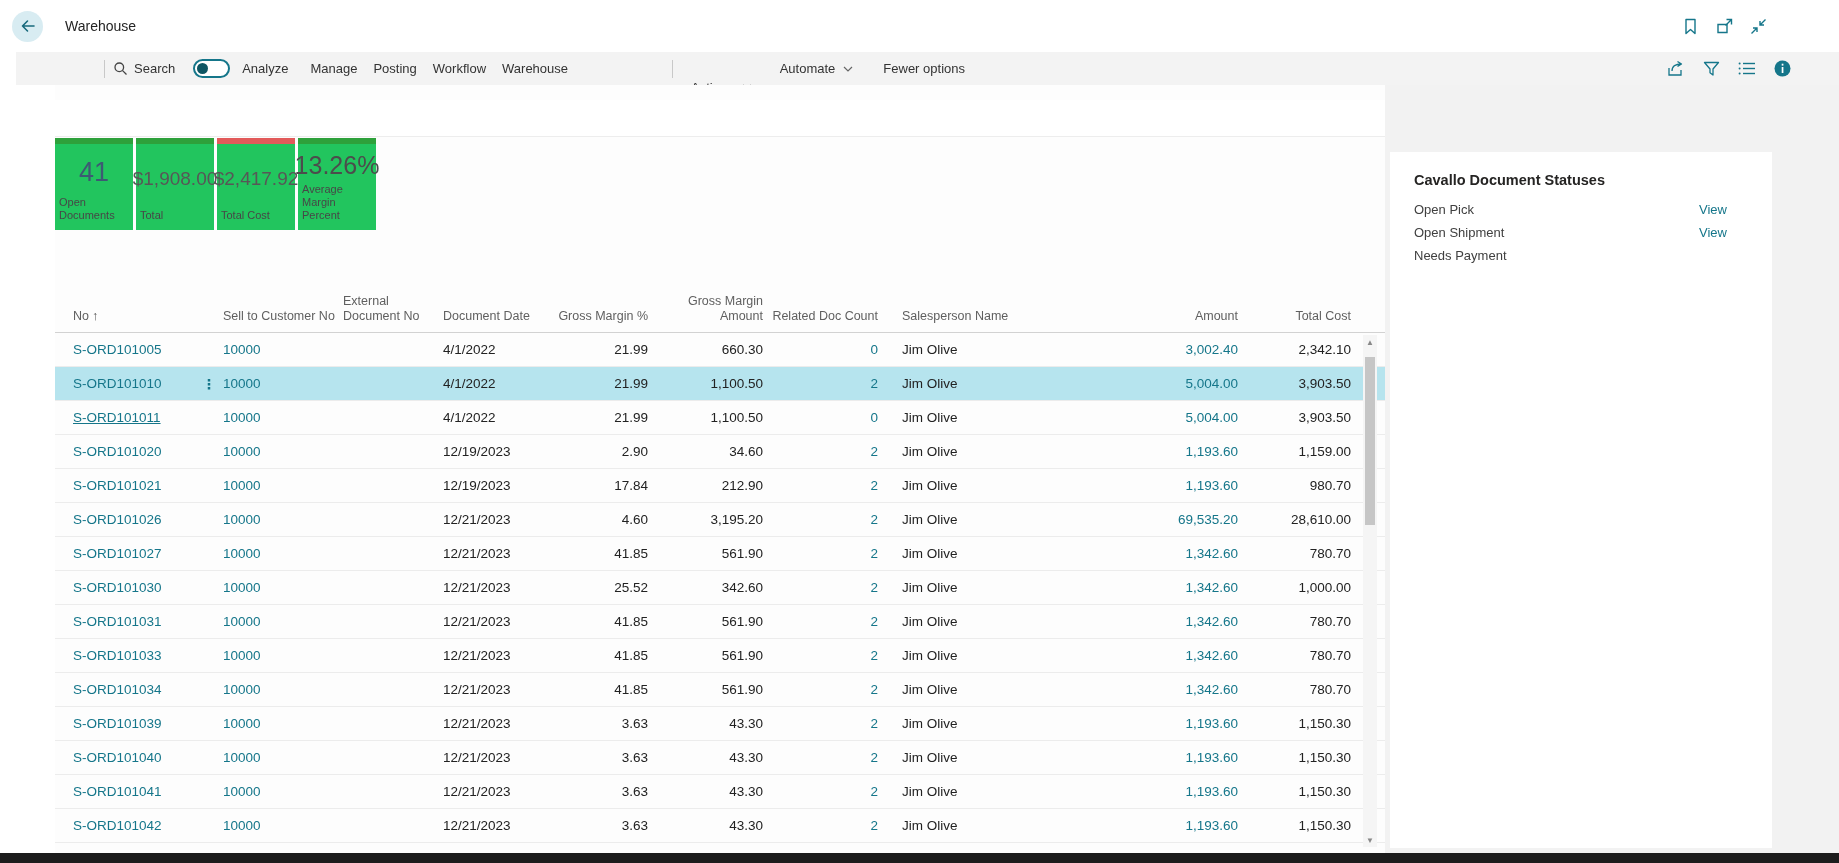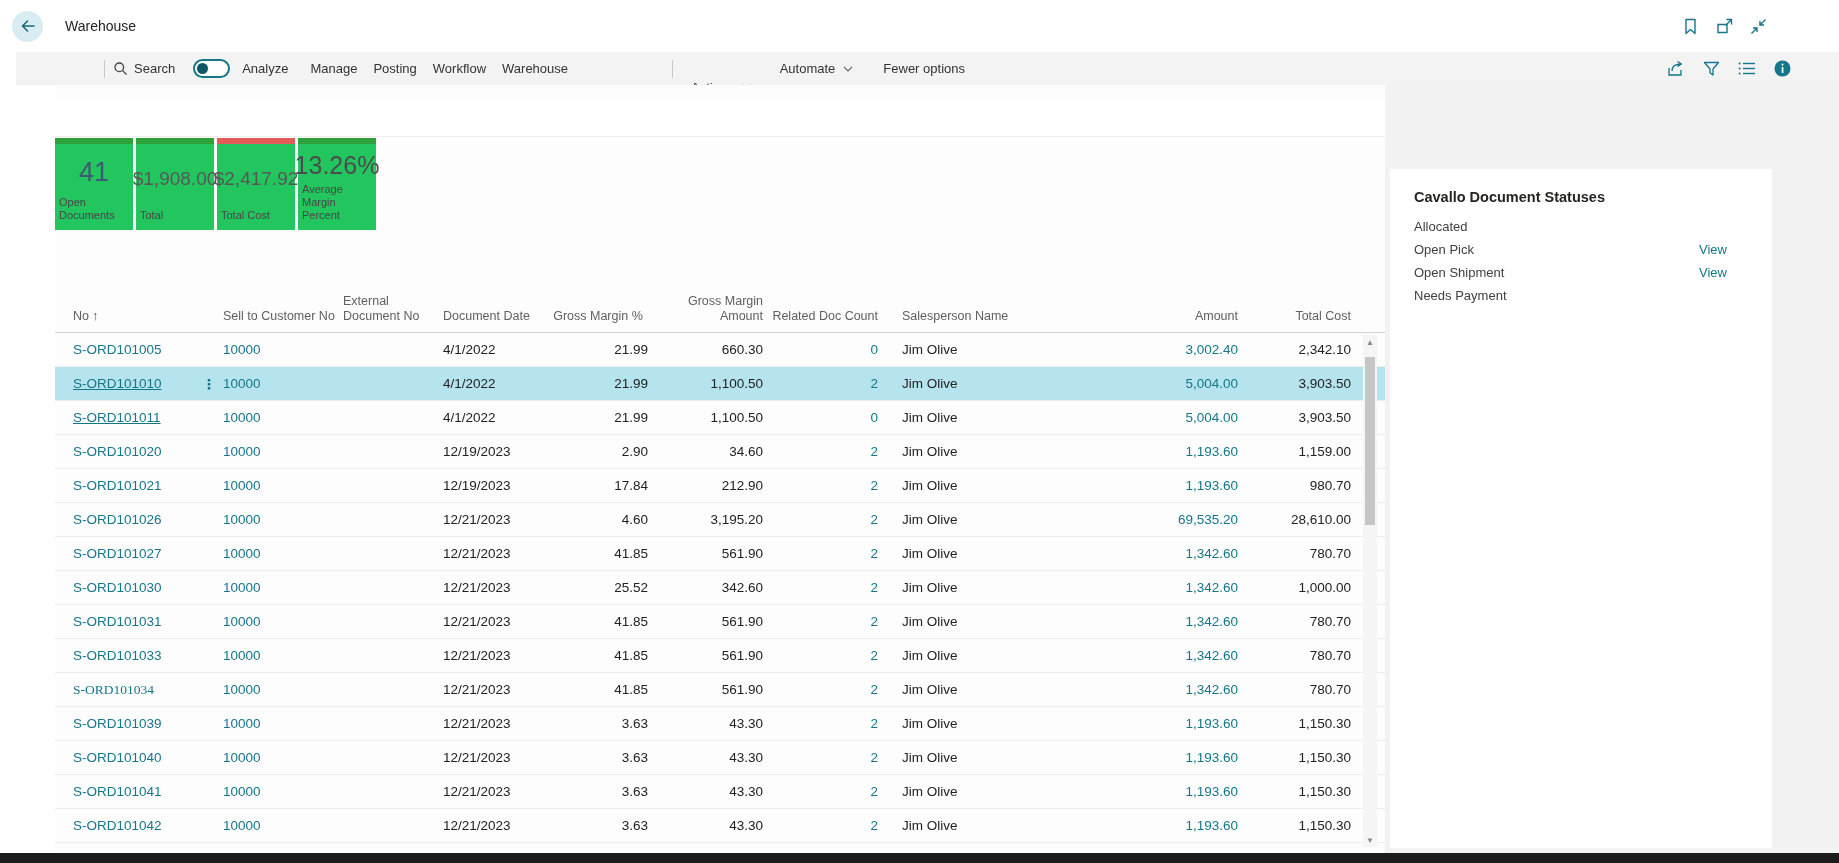--- a/index.html
+++ b/index.html
@@ -40,30 +40,30 @@
   .thead{display:flex;align-items:flex-end;margin-top:53px;height:50px;border-bottom:1px solid #d2d2d2;box-sizing:border-box;}
   .hcell{font-size:12.5px;color:#5f5f5f;padding-bottom:8px;box-sizing:border-box;line-height:15px;cursor:pointer;}
   .hcell.r{text-align:right;}
   .sort{margin-left:3px;color:#555;}
   .tbody{height:515px;overflow:hidden;}
   .trow{display:flex;align-items:center;height:34px;border-bottom:1px solid #ececec;box-sizing:border-box;font-size:13.5px;color:#222;cursor:pointer;}
   .trow.sel{background:#b6e4ee;}
   .tcell{box-sizing:border-box;white-space:nowrap;overflow:hidden;}
   .tcell.r{text-align:right;}
   .tcell.link{color:#15768a;}
-  .tcell.underline{text-decoration:underline;}
+  .tcell.underline{}
   .rowmenu{color:#15768a;font-weight:bold;font-size:14px;letter-spacing:0;}
   
   .vscroll{position:absolute;left:1308px;top:250px;width:14px;height:512px;background:#f5f5f5;display:flex;flex-direction:column;align-items:center;}
   .vs-arrow{height:14px;width:14px;display:flex;align-items:center;justify-content:center;font-size:8px;color:#888;cursor:pointer;flex:0 0 auto;}
   .vs-track{flex:1;width:100%;position:relative;}
   .vs-thumb{position:absolute;left:2px;top:8px;width:10px;height:168px;background:#c6c6c6;border-radius:0;cursor:pointer;}
   
   .fact-region{position:absolute;left:1385px;top:85px;width:454px;height:768px;background:#f2f2f2;}
-  .fact-card{position:absolute;left:5px;top:84px;width:382px;bottom:5px;background:#ffffff;}
+  .fact-card{position:absolute;left:5px;top:67px;width:382px;bottom:5px;background:#ffffff;}
   .fact-title{font-size:14.5px;font-weight:bold;color:#252423;padding:20px 24px 10px 24px;}
   .fact-item{display:flex;justify-content:space-between;align-items:center;height:23px;padding:0 45px 0 24px;font-size:13px;color:#404040;}
   .fact-view{color:#15768a;cursor:pointer;text-decoration:none;}
   
   .bottombar{position:absolute;left:0;bottom:0;width:100%;height:10px;background:#1c1c1c;}
   svg{display:block;}
 </style>
 </head>
 <body>
 
@@ -196,21 +196,21 @@
       <div class="tile-label">Average Margin Percent</div>
     </div>
   </div>
 
   <div class="thead">
       <div class="hcell" style="width: 140px; padding-left: 18px;"><span>No</span><span class="sort">↑</span></div>
       <div class="hcell" style="width: 28px;"></div>
       <div class="hcell" style="width: 120px;"><span>Sell to Customer No</span></div>
       <div class="hcell" style="width: 100px;"><span>External Document No</span></div>
       <div class="hcell" style="width: 105px; margin-top: 20px;"><span>Document Date</span></div>
-      <div class="hcell r" style="width: 100px; text-align: center;"><span>Gross Margin %</span></div>
+      <div class="hcell r" style="width: 100px;"><span>Gross Margin %</span></div>
       <div class="hcell r" style="width: 115px;"><span>Gross Margin Amount</span></div>
       <div class="hcell r" style="width: 115px;"><span>Related Doc Count</span></div>
       <div class="hcell" style="width: 235px; padding-left: 24px;"><span>Salesperson Name</span></div>
       <div class="hcell r" style="width: 125px;"><span>Amount</span></div>
       <div class="hcell r" style="width: 125px; padding-right: 12px;"><span>Total Cost</span></div>
     </div>
   <div class="tbody">
       <div class="trow">
         <div class="tcell link" style="width: 140px; padding-left: 18px;">S-ORD101005</div>
         <div class="tcell" style="width: 28px;"></div>
@@ -335,21 +335,21 @@
         <div class="tcell" style="width: 100px;"></div>
         <div class="tcell" style="width: 105px;">12/21/2023</div>
         <div class="tcell r" style="width: 100px;">41.85</div>
         <div class="tcell r" style="width: 115px;">561.90</div>
         <div class="tcell r link" style="width: 115px;">2</div>
         <div class="tcell" style="width: 235px; padding-left: 24px;">Jim Olive</div>
         <div class="tcell r link" style="width: 125px;">1,342.60</div>
         <div class="tcell r" style="width: 125px; padding-right: 12px;">780.70</div>
       </div>
       <div class="trow">
-        <div class="tcell link" style="width: 140px; padding-left: 18px; font-family: Liberation Serif, serif;">S-ORD101034</div>
+        <div class="tcell link" style="width: 140px; padding-left: 18px;">S-ORD101034</div>
         <div class="tcell" style="width: 28px;"></div>
         <div class="tcell link" style="width: 120px;">10000</div>
         <div class="tcell" style="width: 100px;"></div>
         <div class="tcell" style="width: 105px;">12/21/2023</div>
         <div class="tcell r" style="width: 100px;">41.85</div>
         <div class="tcell r" style="width: 115px;">561.90</div>
         <div class="tcell r link" style="width: 115px;">2</div>
         <div class="tcell" style="width: 235px; padding-left: 24px;">Jim Olive</div>
         <div class="tcell r link" style="width: 125px;">1,342.60</div>
         <div class="tcell r" style="width: 125px; padding-right: 12px;">780.70</div>
@@ -414,23 +414,20 @@
         <div class="vs-thumb"></div>
       </div>
     <div class="vs-arrow">▼</div>
   </div>
 </div>
 
 <div class="fact-region">
   <div class="fact-card">
     <div class="fact-title">Cavallo Document Statuses</div>
     <div class="fact-item">
-      <span>Allocated</span>
-    </div>
-    <div class="fact-item">
       <span>Open Pick</span>
       <a class="fact-view">View</a>
     </div>
     <div class="fact-item">
       <span>Open Shipment</span>
       <a class="fact-view">View</a>
     </div>
     <div class="fact-item">
       <span>Needs Payment</span>
     </div>

